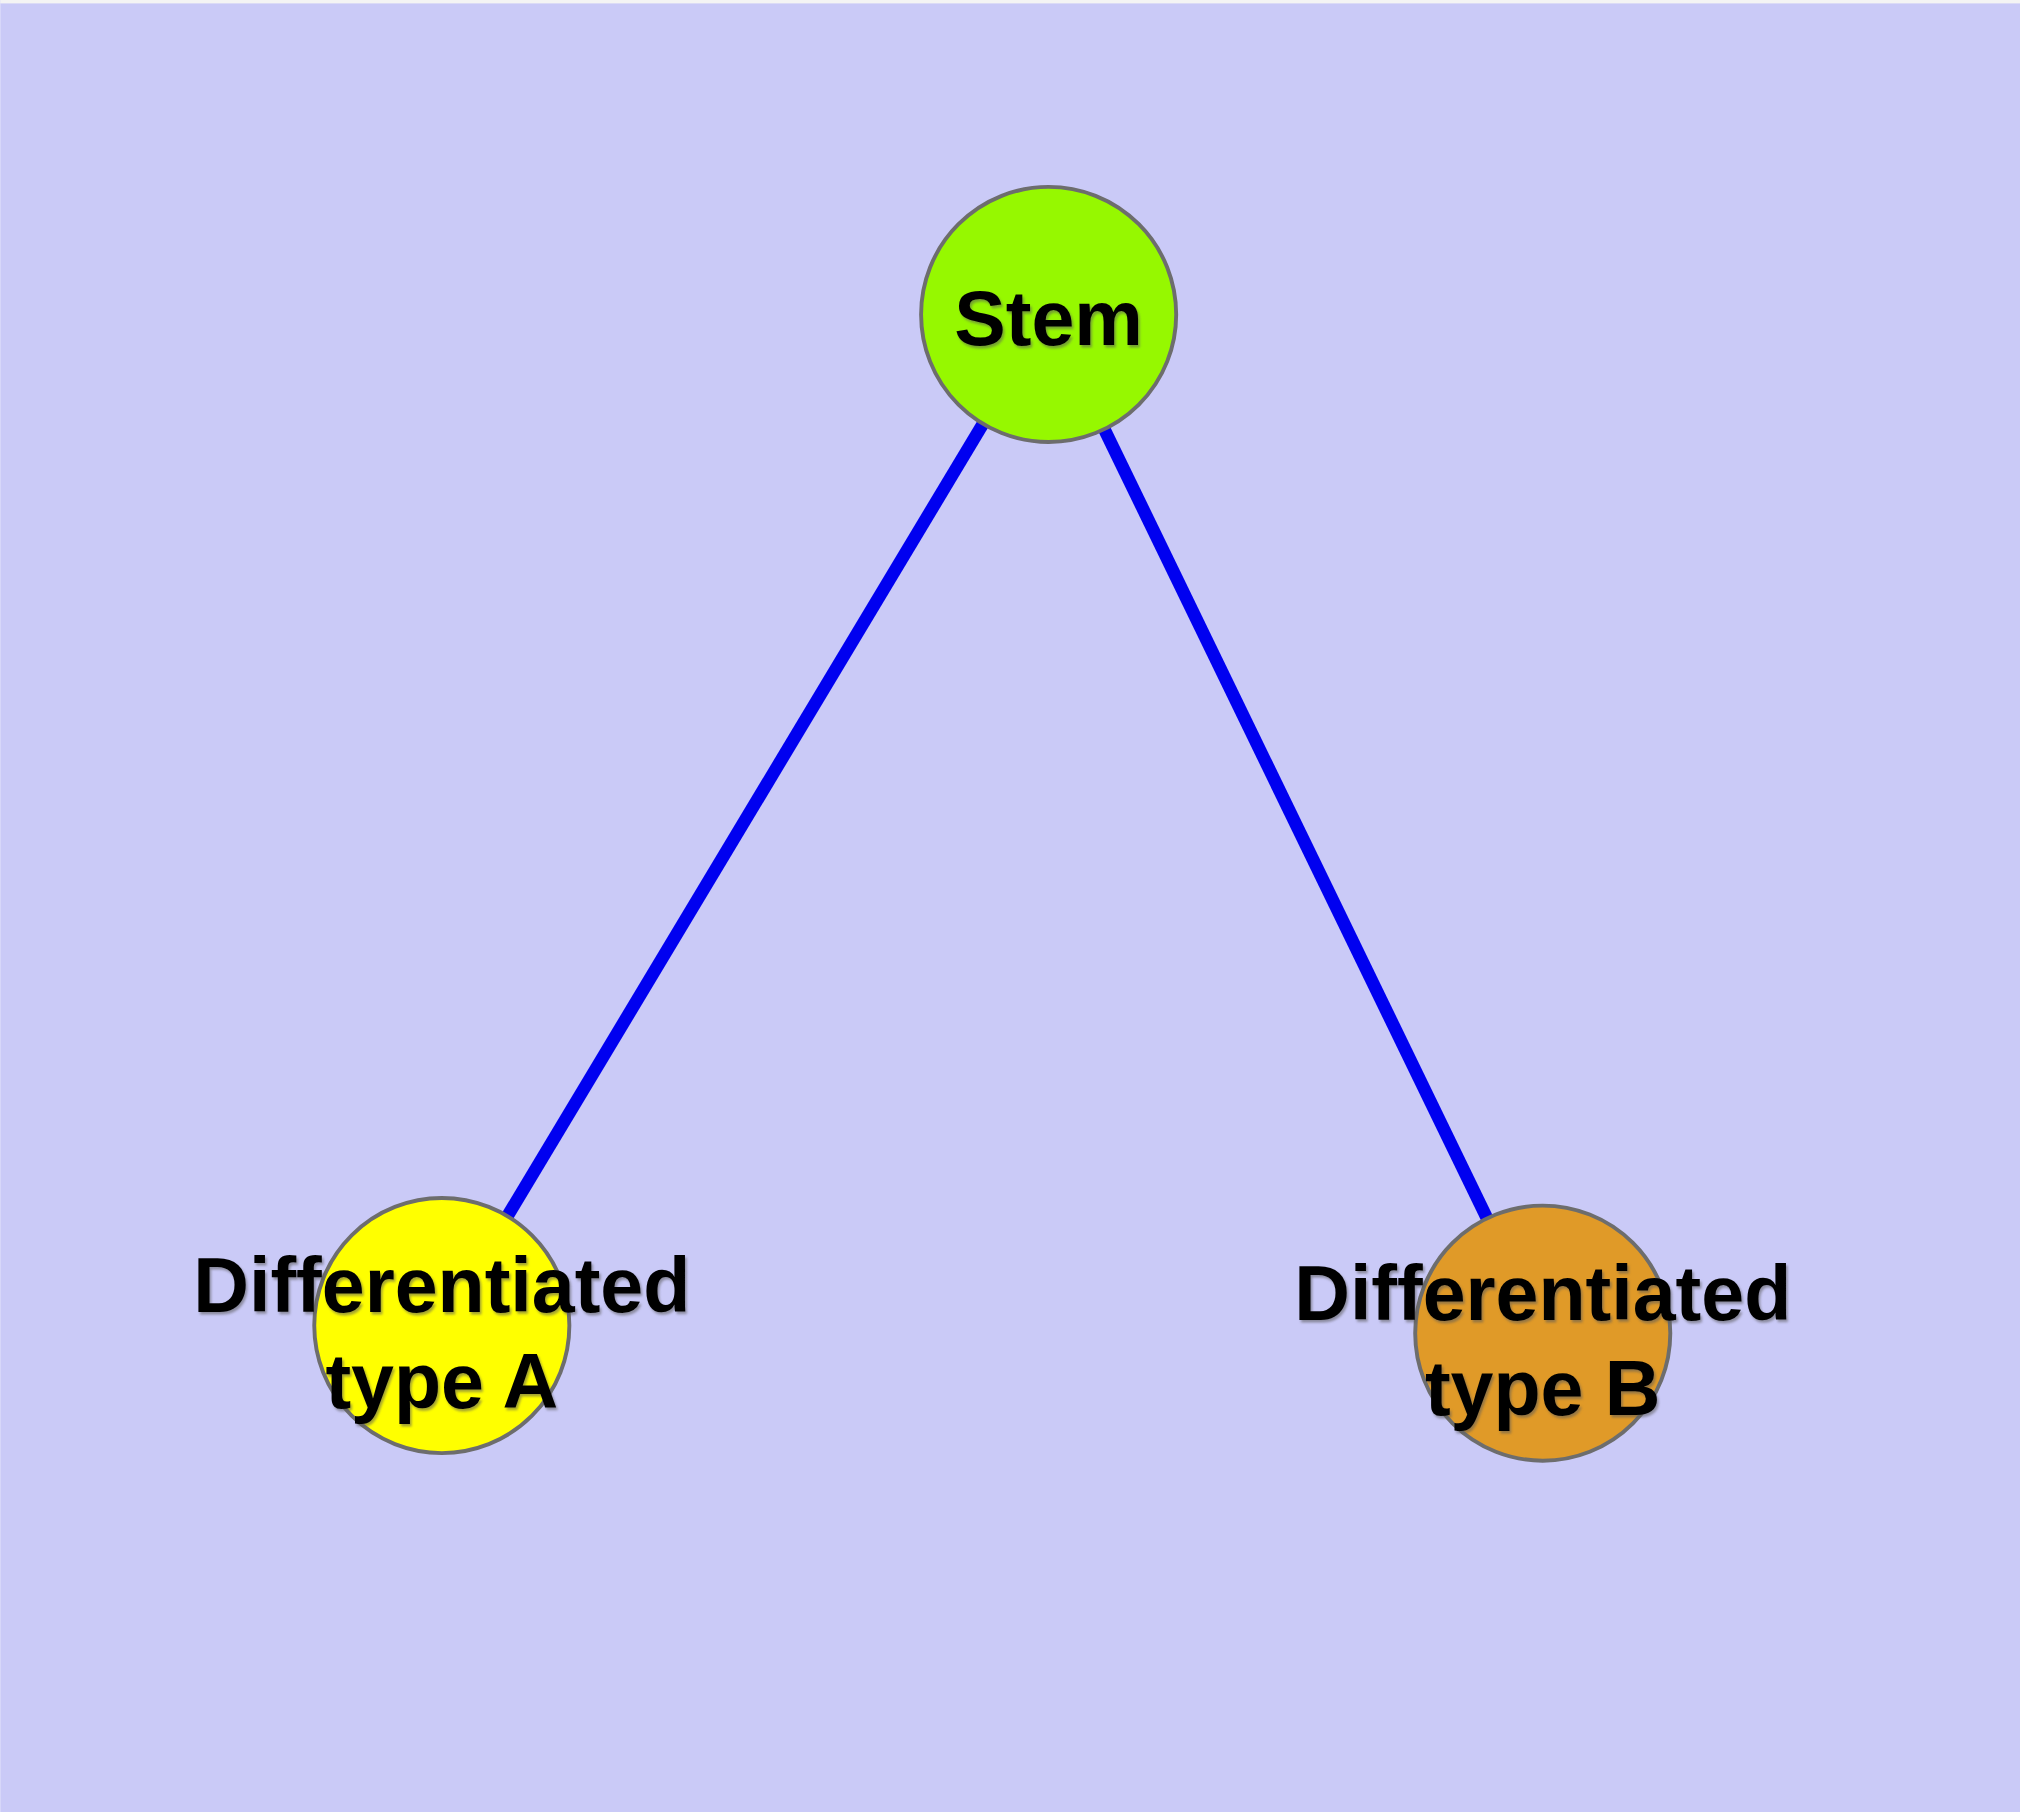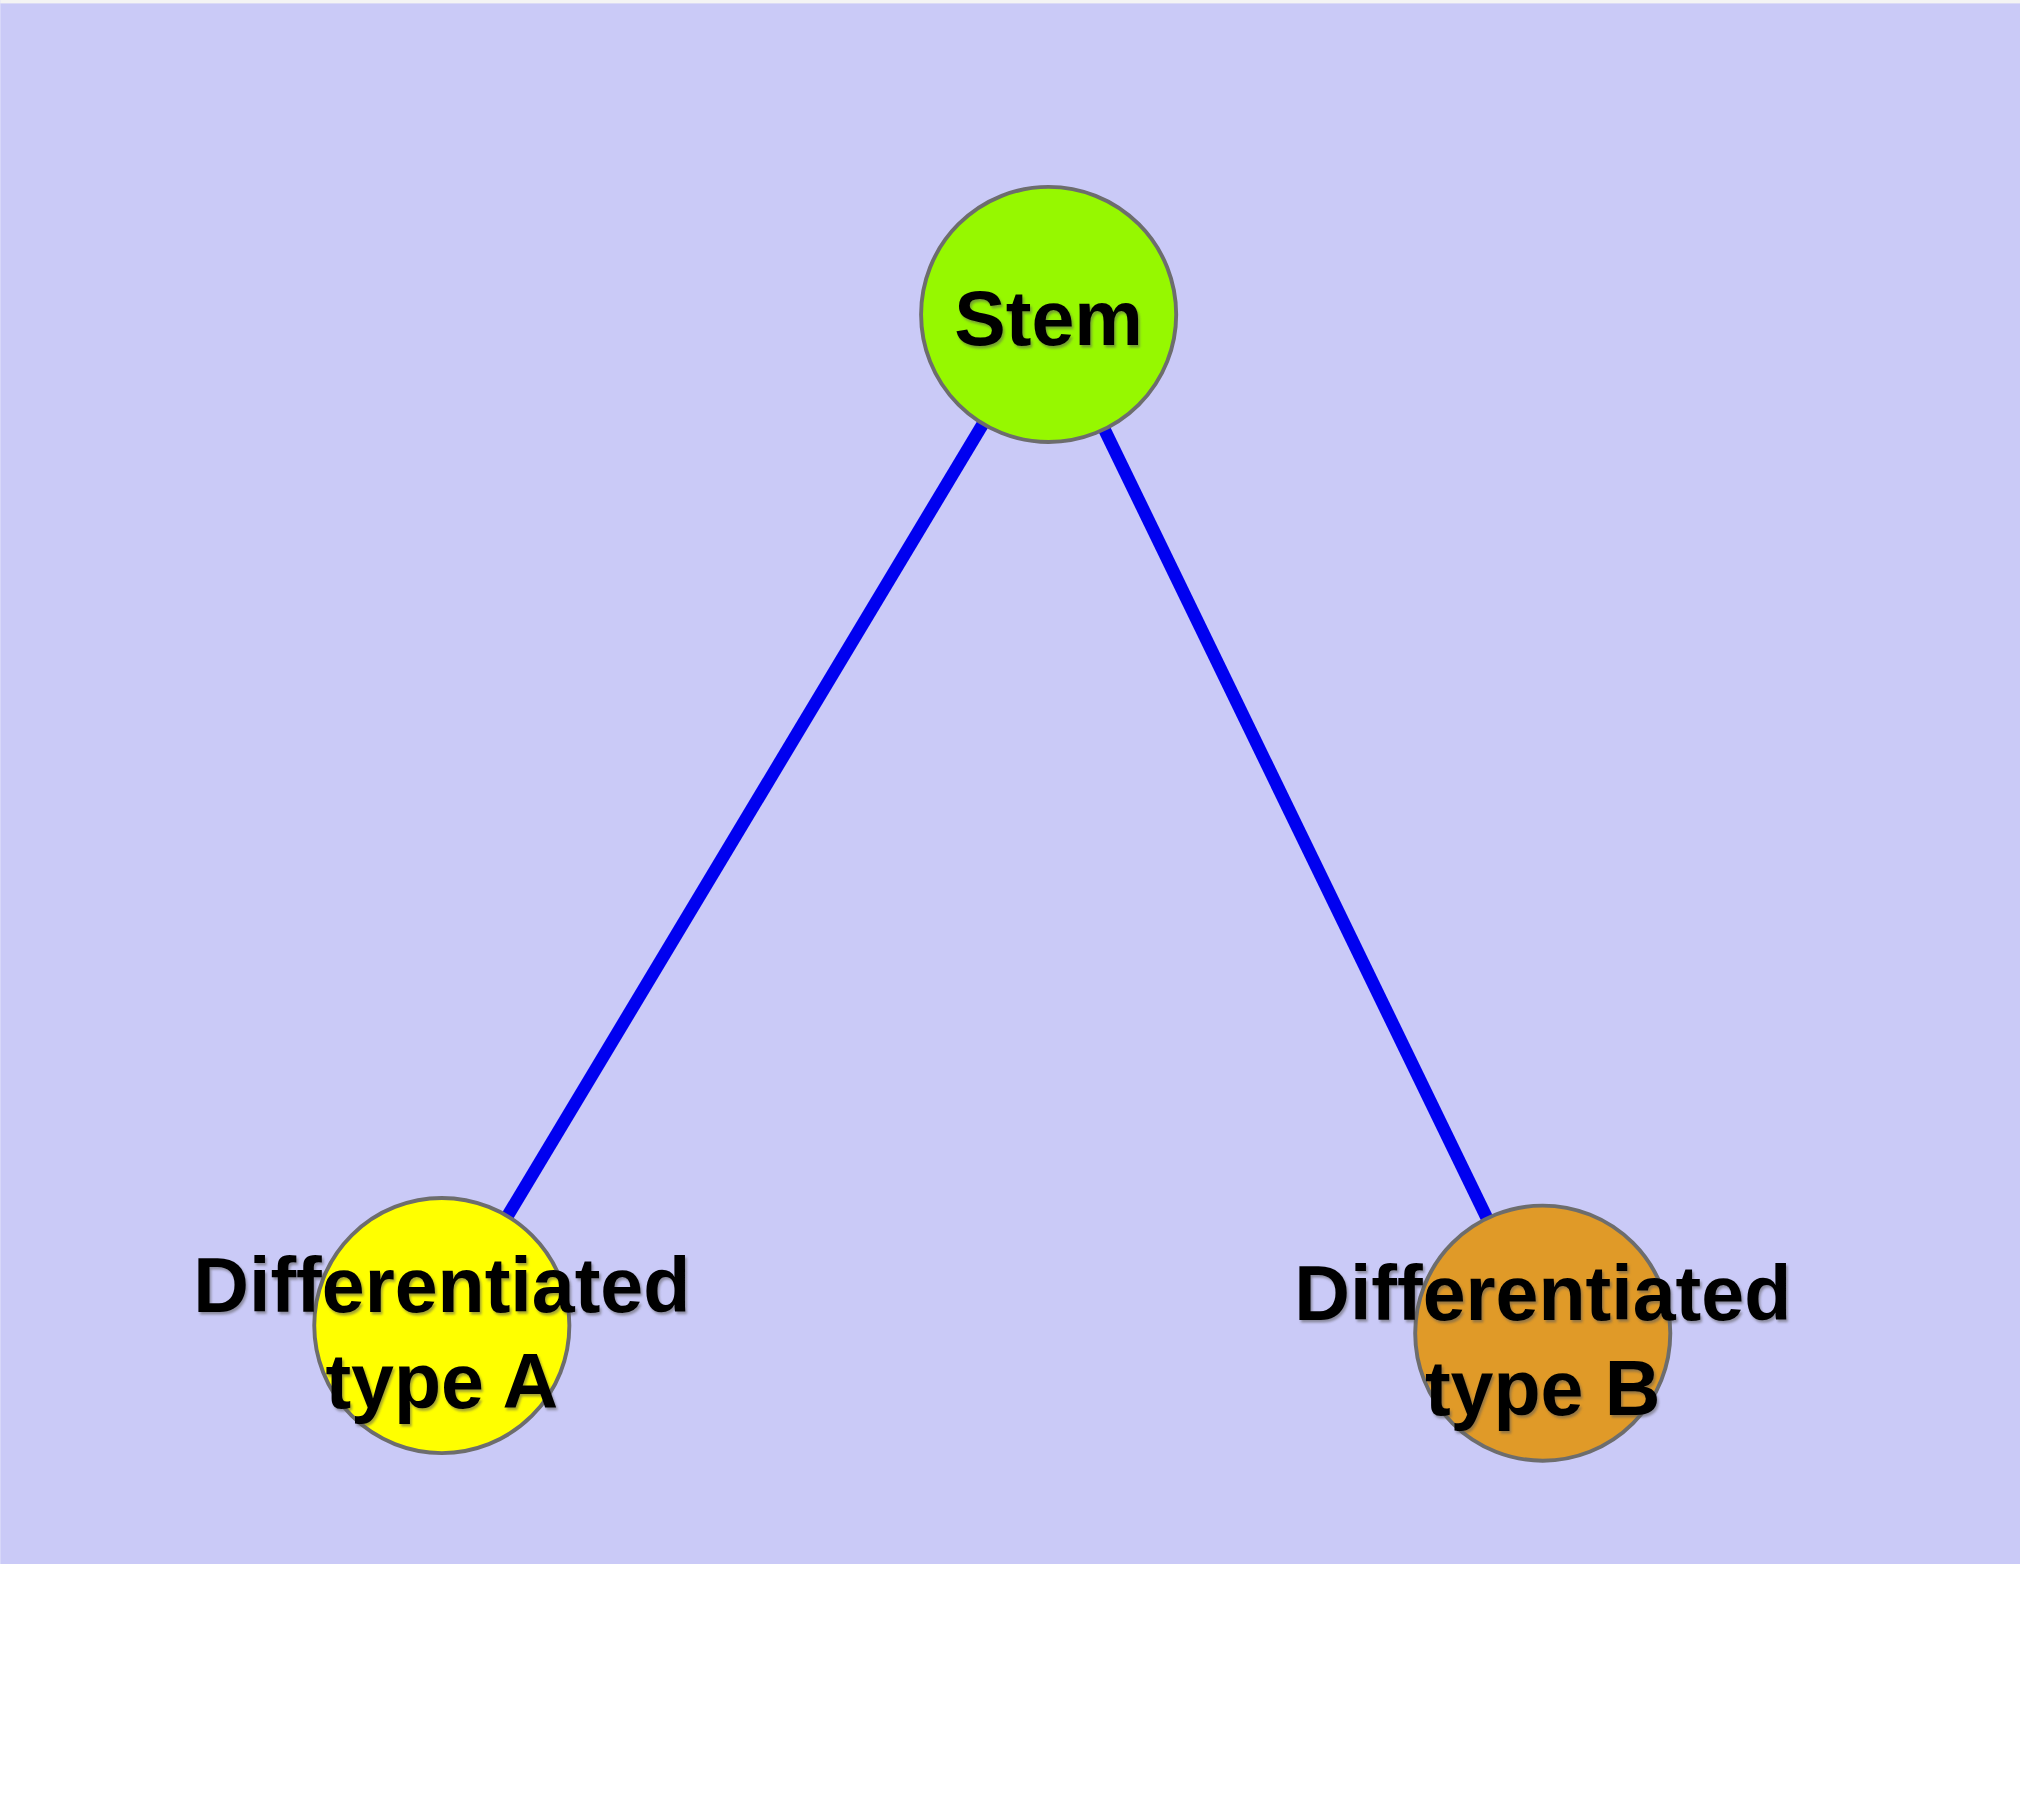--- a/index.html
+++ b/index.html
@@ -3,21 +3,21 @@
 <meta charset="utf-8">
 <style>
   html, body {
     margin: 0;
     padding: 0;
     background: #ffffff;
   }
   .figure-root {
     position: relative;
     width: 2021px;
-    height: 1564px;
+    height: 1812px;
     overflow: hidden;
     font-family: "Liberation Sans", sans-serif;
   }
   svg.graph-canvas {
     display: block;
     width: 2021px;
     height: 1812px;
   }
   .node-label {
     font-family: "Liberation Sans", sans-serif;

